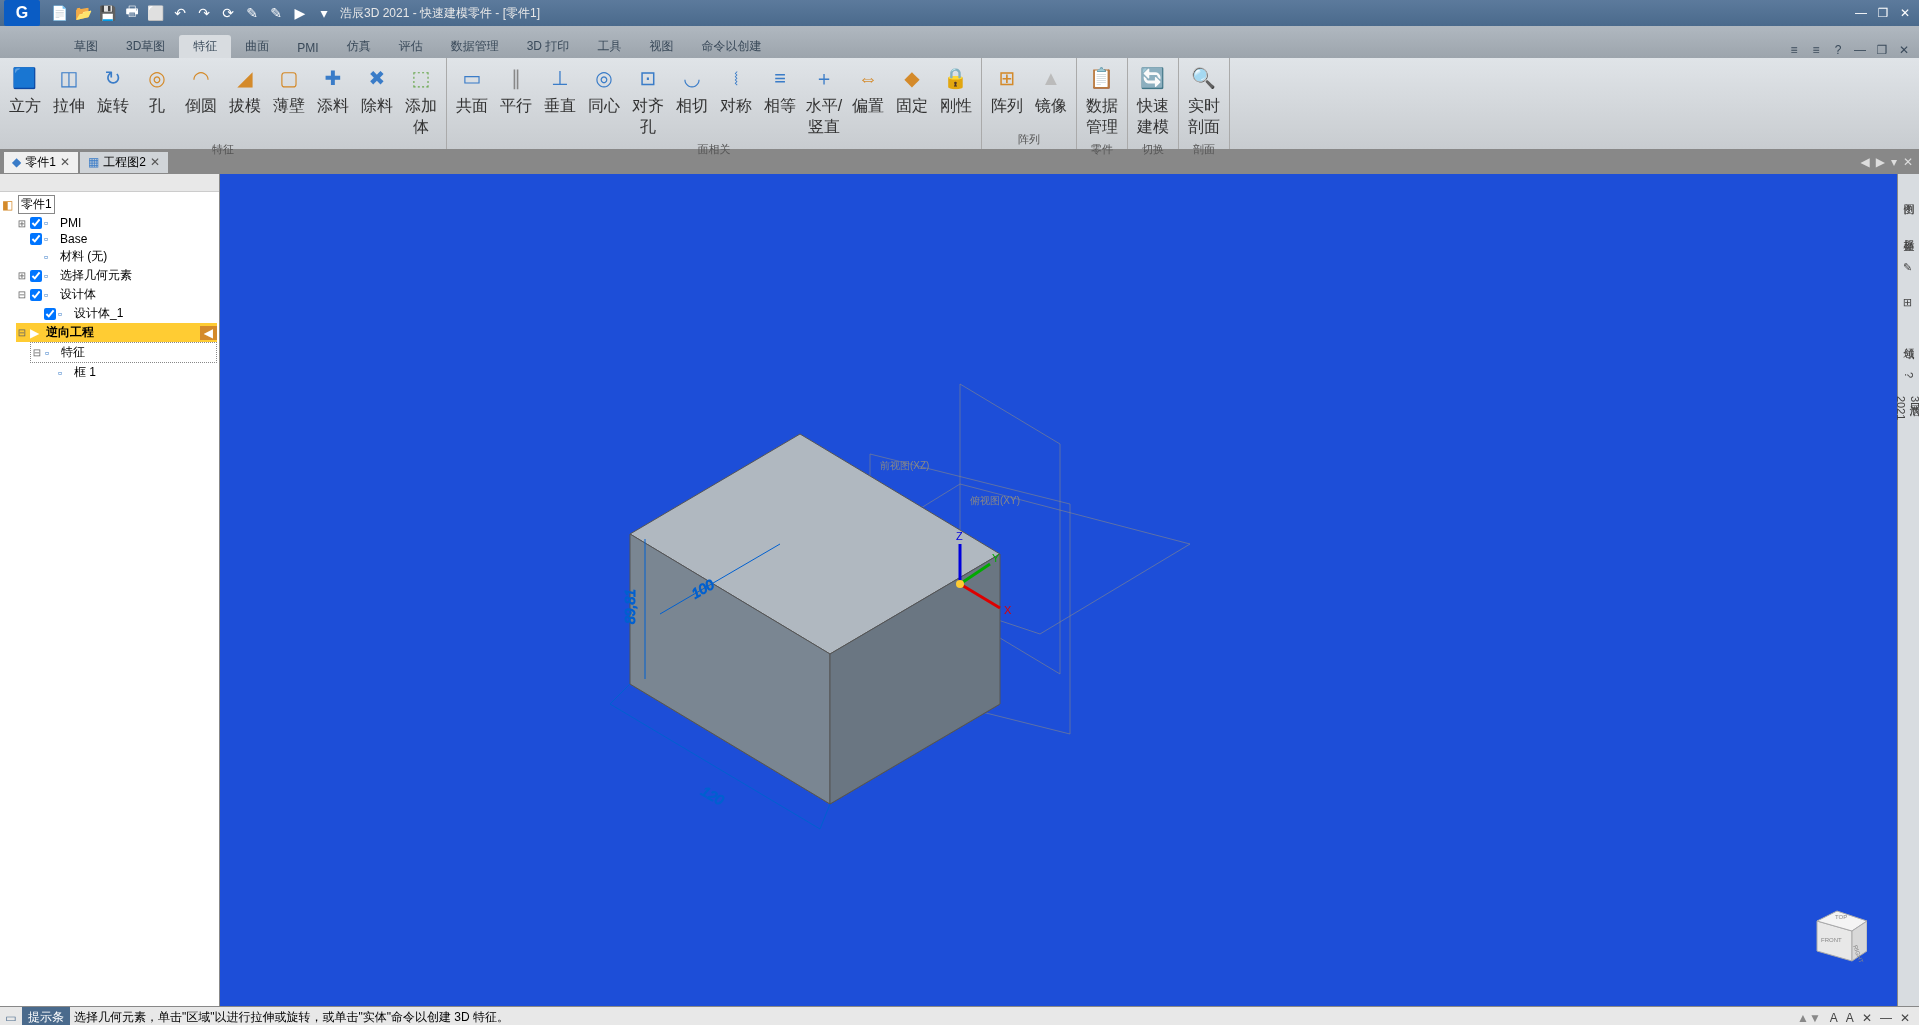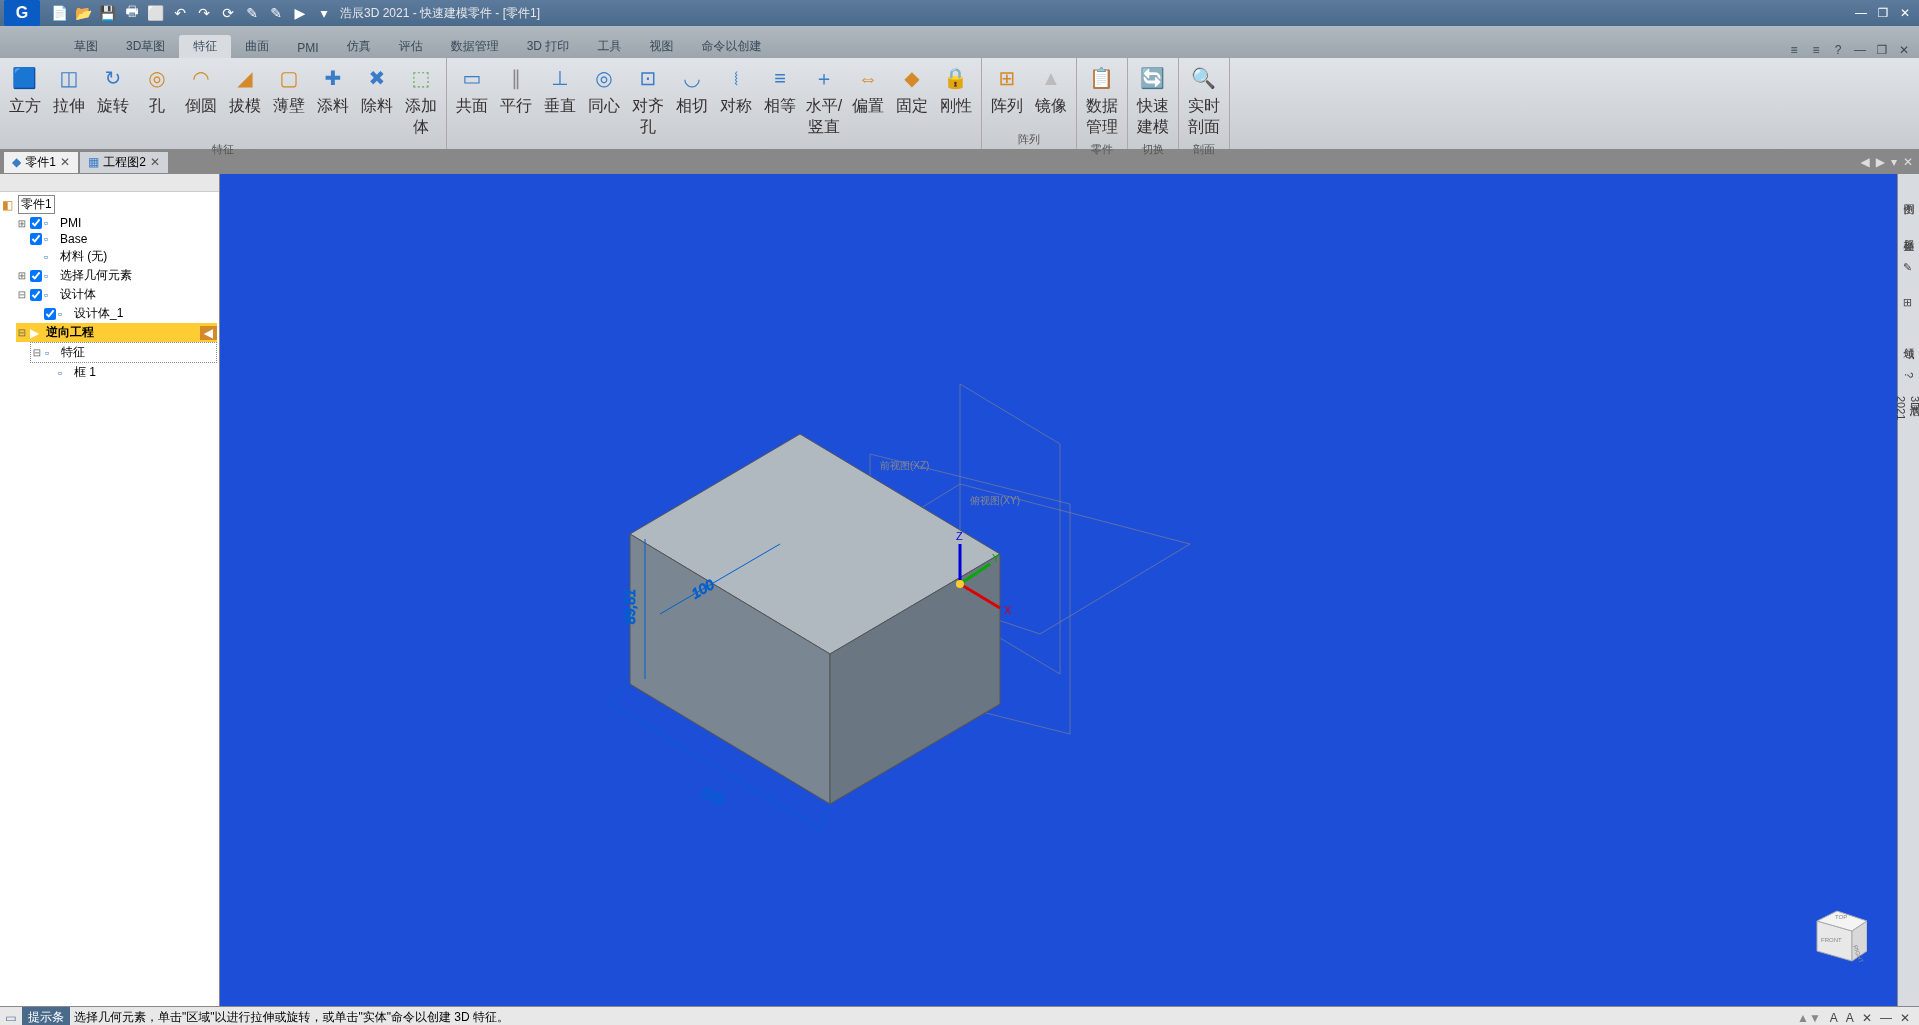--- a/index.html
+++ b/index.html
@@ -217,20 +217,21 @@
         </div>
         <div class="rbtn">
           <div class="ricon" style="color: rgb(212, 138, 42);">◆</div>
           <div class="rlabel">固定</div>
         </div>
         <div class="rbtn">
           <div class="ricon" style="color: rgb(136, 136, 136);">🔒</div>
           <div class="rlabel">刚性</div>
         </div>
       </div>
+      <div class="rgrplabel">面相关</div>
     </div>
     <div class="rgroup">
       <div class="rbtns">
         <div class="rbtn">
           <div class="ricon" style="color: rgb(212, 138, 42);">⊞</div>
           <div class="rlabel">阵列</div>
         </div>
         <div class="rbtn">
           <div class="ricon" style="color: rgb(187, 187, 187);">▲</div>
           <div class="rlabel">镜像</div>

